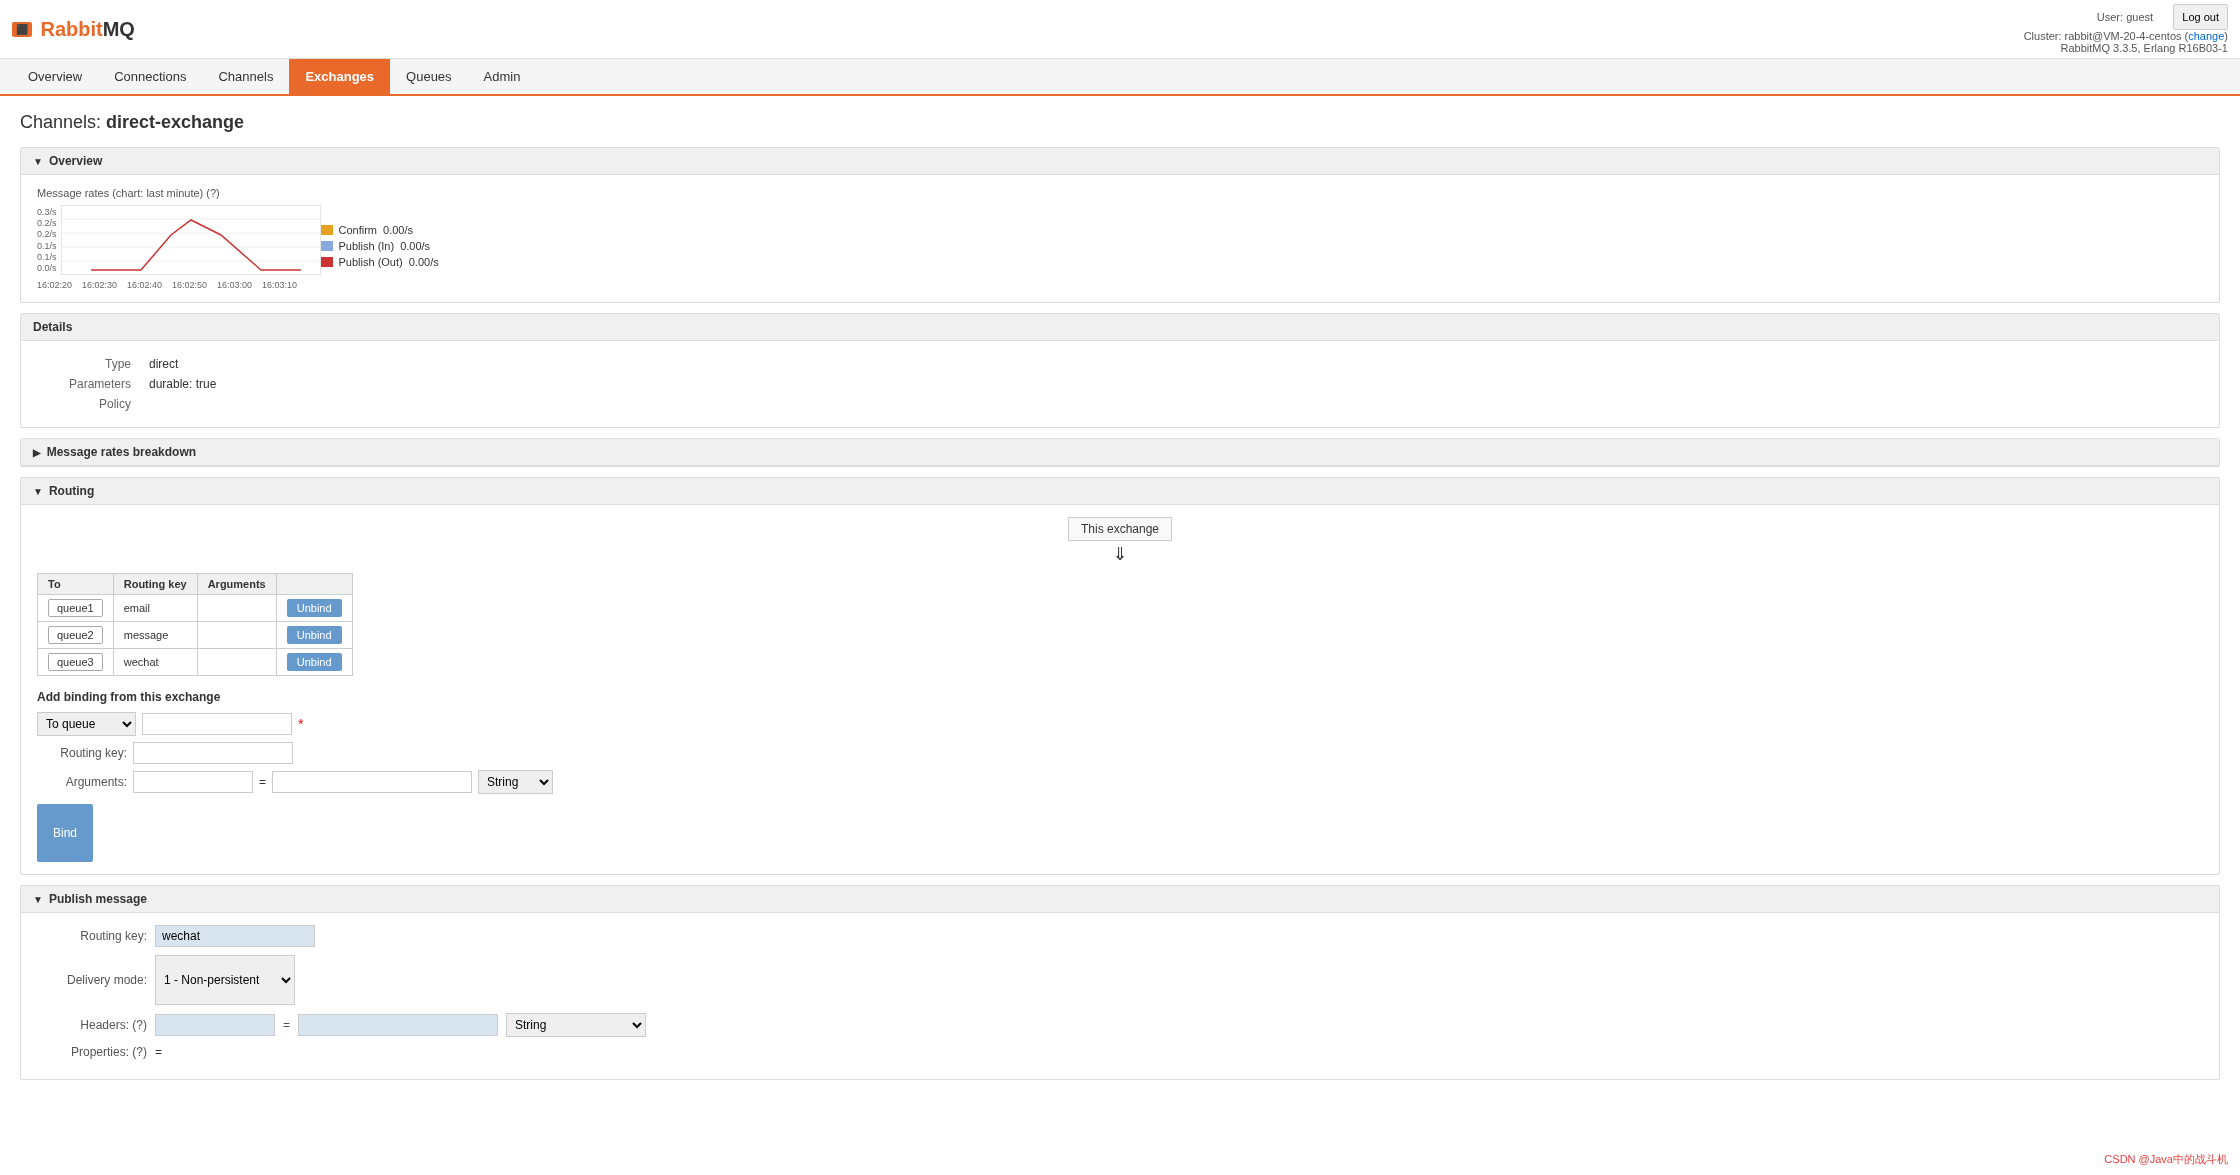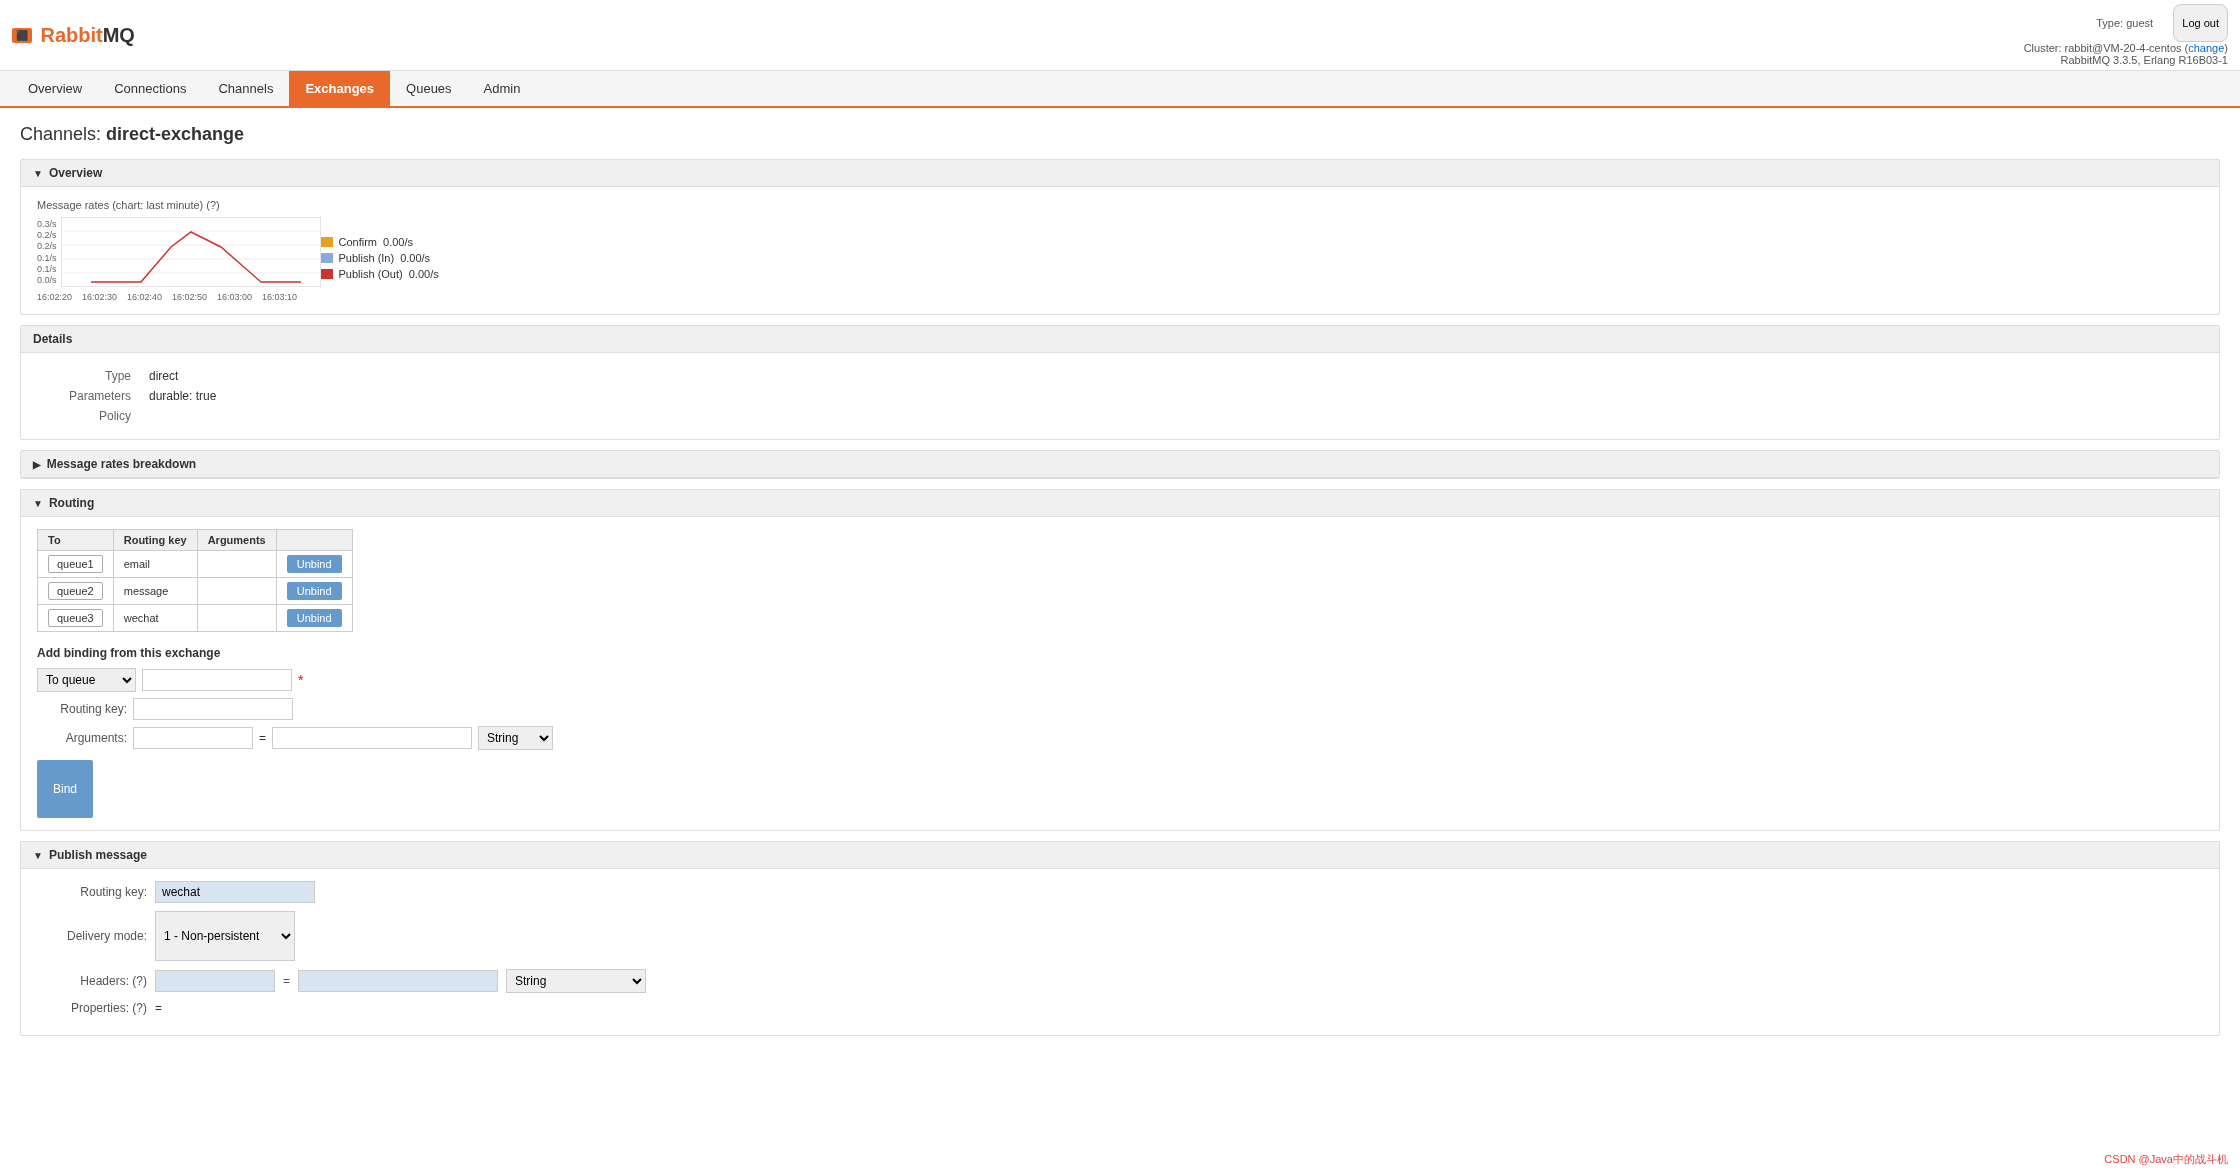--- a/index.html
+++ b/index.html
@@ -23,25 +23,25 @@
       padding: 2px 4px;
       border-radius: 2px;
     }
     .logo-text { font-size: 20px; font-weight: bold; color: #333; }
     .logo-text span { color: #e8692a; }
     .user-info { font-size: 11px; color: #555; text-align: right; }
     .user-info a { color: #0066cc; text-decoration: none; }
     .logout-btn {
       background: #f0f0f0;
       border: 1px solid #ccc;
-      padding: 12px 8px;
+      padding: 6px 8px;
       cursor: pointer;
       font-size: 11px;
       margin-left: 8px;
-      border-radius: 8px;
+      border-radius: 2px;
     }
 
     
     .main-nav {
       background: #f5f5f5;
       border-bottom: 2px solid #e8692a;
       display: flex;
       padding: 0 12px;
     }
     .nav-item {
@@ -217,21 +217,21 @@
   </style>
 </head>
 <body>
 
 <div class="top-bar">
   <div class="logo-area">
     <div class="logo-box">⬛</div>
     <span class="logo-text"><span>Rabbit</span>MQ</span>
   </div>
   <div class="user-info">
-    <span>Type: guest</span>
+    <span>User: guest</span>
     &nbsp;&nbsp;
     <button class="logout-btn">Log out</button>
     <br>
     <span>Cluster: rabbit@VM-20-4-centos (<a href="#">change</a>)</span>
     <br>
     <span>RabbitMQ 3.3.5, Erlang R16B03-1</span>
   </div>
 </div>
 
 <nav class="main-nav">
@@ -339,20 +339,24 @@
       <span>Message rates breakdown</span>
     </div>
   </div>
 
   <div class="section">
     <div class="section-header">
       <span class="arrow">▼</span>
       <span>Routing</span>
     </div>
     <div class="section-body">
+      <div class="bindings-visual">
+        <div class="exchange-box">This exchange</div>
+        <div class="arrow-down">⇓</div>
+      </div>
 
       <table class="bindings-table">
         <thead>
           <tr>
             <th>To</th>
             <th>Routing key</th>
             <th>Arguments</th>
             <th></th>
           </tr>
         </thead>

